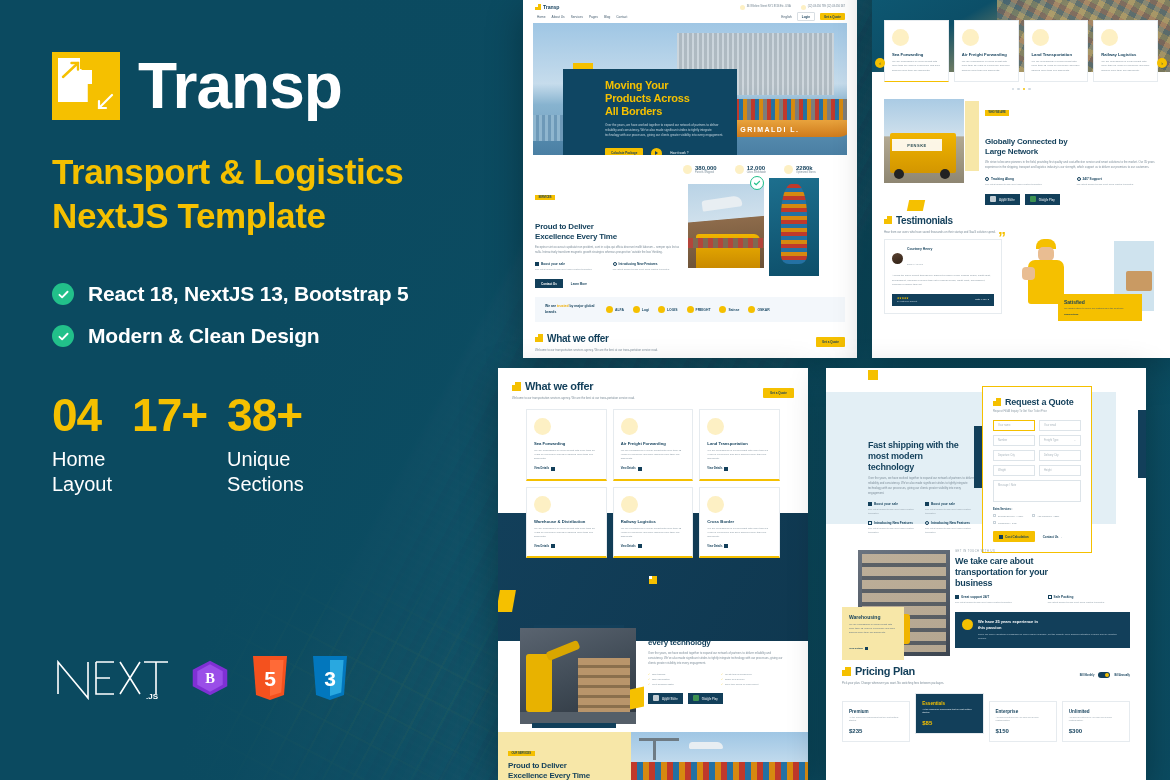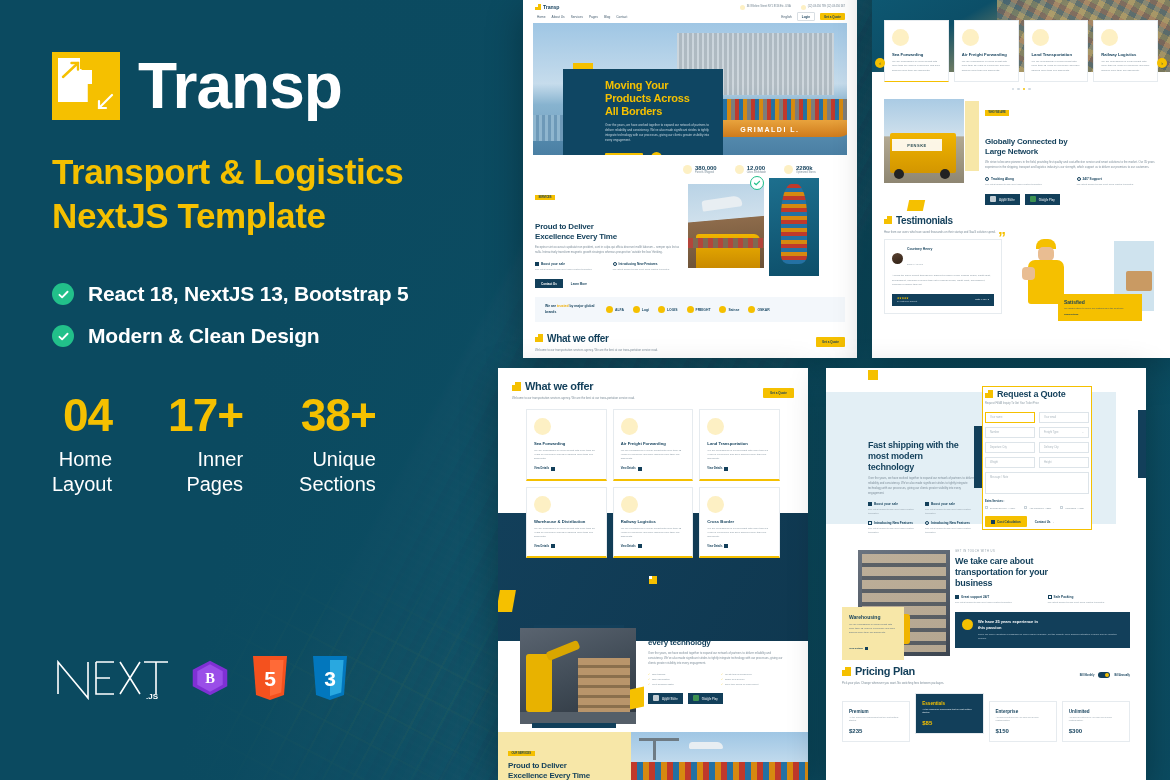--- a/index.html
+++ b/index.html
@@ -51,21 +51,21 @@
   .logo-row{display:flex;align-items:center;gap:18px;}
   .logo-mark{width:68px;height:68px;background:#f5c000;position:relative;flex:0 0 auto;}
   .logo-mark .stair{position:absolute;left:6px;top:6px;width:48px;height:44px;}
   .brand-word{font-size:64px;font-weight:700;color:#fff;letter-spacing:-1px;line-height:1;}
   .tagline{margin-top:30px;color:#f5c000;font-size:35px;font-weight:700;line-height:1.26;letter-spacing:-.4px;}
   .features{margin-top:44px;display:flex;flex-direction:column;gap:18px;}
   .feat{display:flex;align-items:center;gap:14px;}
   .tick{width:22px;height:22px;border-radius:50%;background:#22c08a;display:flex;align-items:center;justify-content:center;flex:0 0 auto;}
   .tick svg{width:13px;height:13px;}
   .feat-label{color:#fff;font-size:21px;font-weight:700;letter-spacing:-.2px;}
-  .stats{margin-top:44px;display:flex;gap:56px;text-align:right;}
+  .stats{margin-top:44px;display:flex;gap:20px;}
   .stat-num{color:#f5c000;font-size:46px;font-weight:700;line-height:1;letter-spacing:-1px;}
   .stat-label{color:#fff;font-size:20px;font-weight:400;line-height:1.25;margin-top:9px;}
   .tech{position:absolute;left:52px;top:650px;display:flex;align-items:center;gap:20px;}
   .next-logo{width:118px;height:56px;}
   .bs-logo,.html-logo,.css-logo{width:40px;height:44px;}
 
   
   .mock{position:absolute;background:#fff;overflow:hidden;z-index:4;
         box-shadow:0 10px 34px rgba(0,0,0,.30);}
   #mock1{left:523px;top:0px;width:334px;height:358px;}
@@ -142,21 +142,21 @@
   .t-card{background:#fff;border:.5px solid #e6ebef;padding:7px;}
   .t-head{display:flex;gap:4px;align-items:center;}
   .t-av{width:11px;height:11px;border-radius:50%;background:linear-gradient(160deg,#5b4332,#2f2015);}
   .t-nm{font-size:3.4px;font-weight:700;color:#123f5a;}
   .t-ro{font-size:2.2px;color:#9aa7b0;}
   .t-tx{font-size:2.5px;color:#8b9aa4;line-height:1.75;margin-top:5px;}
   .t-foot{background:#123f5a;margin-top:6px;padding:3px 5px;display:flex;justify-content:space-between;align-items:center;}
   .t-foot b{font-size:2.6px;color:#f5c000;}
   .t-foot span{font-size:2.4px;color:#fff;}
 
-  .form-card{background:#fff;border:1.5px solid #f5c000;padding:2px;}
+  .form-card{background:#fff;border:1.5px solid #f5c000;padding:10px;}
   .form-h{font-size:9px;font-weight:700;color:#123f5a;display:flex;align-items:center;gap:4px;letter-spacing:-.2px;}
   .form-sub{font-size:2.6px;color:#8b9aa4;margin-top:3px;}
   .fgrid{display:grid;grid-template-columns:1fr 1fr;gap:4px;margin-top:7px;}
   .fin{border:.5px solid #dde4e9;height:11px;font-size:2.6px;color:#aab6be;display:flex;align-items:center;padding:0 4px;}
   .ftext{border:.5px solid #dde4e9;height:22px;font-size:2.6px;color:#aab6be;padding:3px 4px;margin-top:4px;}
   .fextra{font-size:2.6px;color:#123f5a;font-weight:700;margin-top:6px;}
   .fchecks{display:flex;flex-wrap:wrap;gap:4px 9px;margin-top:3px;}
   .fchk{font-size:2.3px;color:#8b9aa4;display:flex;gap:2px;align-items:center;}
   .fchk i{width:3px;height:3px;border:.5px solid #c8d2d9;display:block;}
 
@@ -241,24 +241,20 @@
   <div class="stats">
     <div>
       <div class="stat-num">04</div>
       <div class="stat-label">
         <div>Home</div>
         <div>Layout</div>
       </div>
     </div>
     <div>
       <div class="stat-num">17+</div>
-      <div class="stat-label">
-        <div>Inner</div>
-        <div>Pages</div>
-      </div>
     </div>
     <div>
       <div class="stat-num">38+</div>
       <div class="stat-label">
         <div>Unique</div>
         <div>Sections</div>
       </div>
     </div>
   </div>
 
@@ -331,21 +327,21 @@
       <div style="position:absolute;left:0;bottom:0;width:100%;height:38px;background:linear-gradient(180deg,#5e94b7,#4a7fa3)"></div>
       <div style="position:absolute;left:46%;top:10px;width:50%;height:62px;background:
             repeating-linear-gradient(90deg,#d0d6da 0 2px,#aeb6bb 2px 5px);opacity:.85"></div>
       <div style="position:absolute;left:44%;bottom:34px;width:56%;height:22px;background:
             repeating-linear-gradient(90deg,#c0392b 0 4px,#2471a3 4px 8px,#d68910 8px 12px,#7b7d7d 12px 16px)"></div>
       <div style="position:absolute;left:40%;bottom:18px;width:62%;height:17px;background:linear-gradient(180deg,#e8a33d,#cf7b1c);border-radius:0 0 14px 0"></div>
       <div style="position:absolute;left:66%;bottom:22px;color:#fff;font-size:7px;font-weight:700;letter-spacing:1.5px;font-family:'Liberation Sans',sans-serif">GRIMALDI L.</div>
       <div style="position:absolute;left:0;bottom:14px;width:22%;height:26px;background:repeating-linear-gradient(90deg,#8fb6cf 0 3px,#6d99b8 3px 6px)"></div>
     </div>
     <div style="position:absolute;left:40px;top:40px;width:20px;height:20px;background:#f5c000"></div>
-    <div class="hero-card" style="left:30px;top:46px;width:160px;padding-left:42px;">
+    <div class="hero-card" style="left:30px;top:46px;width:174px;padding-left:42px;">
       <div class="hero-h">Moving Your</div>
       <div class="hero-h">Products Across</div>
       <div class="hero-h">All Borders</div>
       <div class="hero-p">Over the years, we have worked together to expand our network of partners to deliver reliability and consistency. We've also made significant strides to tightly integrate technology with our processes, giving our clients greater visibility into every engagement.</div>
       <div class="hero-actions">
         <span class="mini-btn" style="padding:3px 6px">Calculate Package</span>
         <span class="play">
             <i></i>
           </span>
         <span class="hero-play-label">How it work ?</span>

